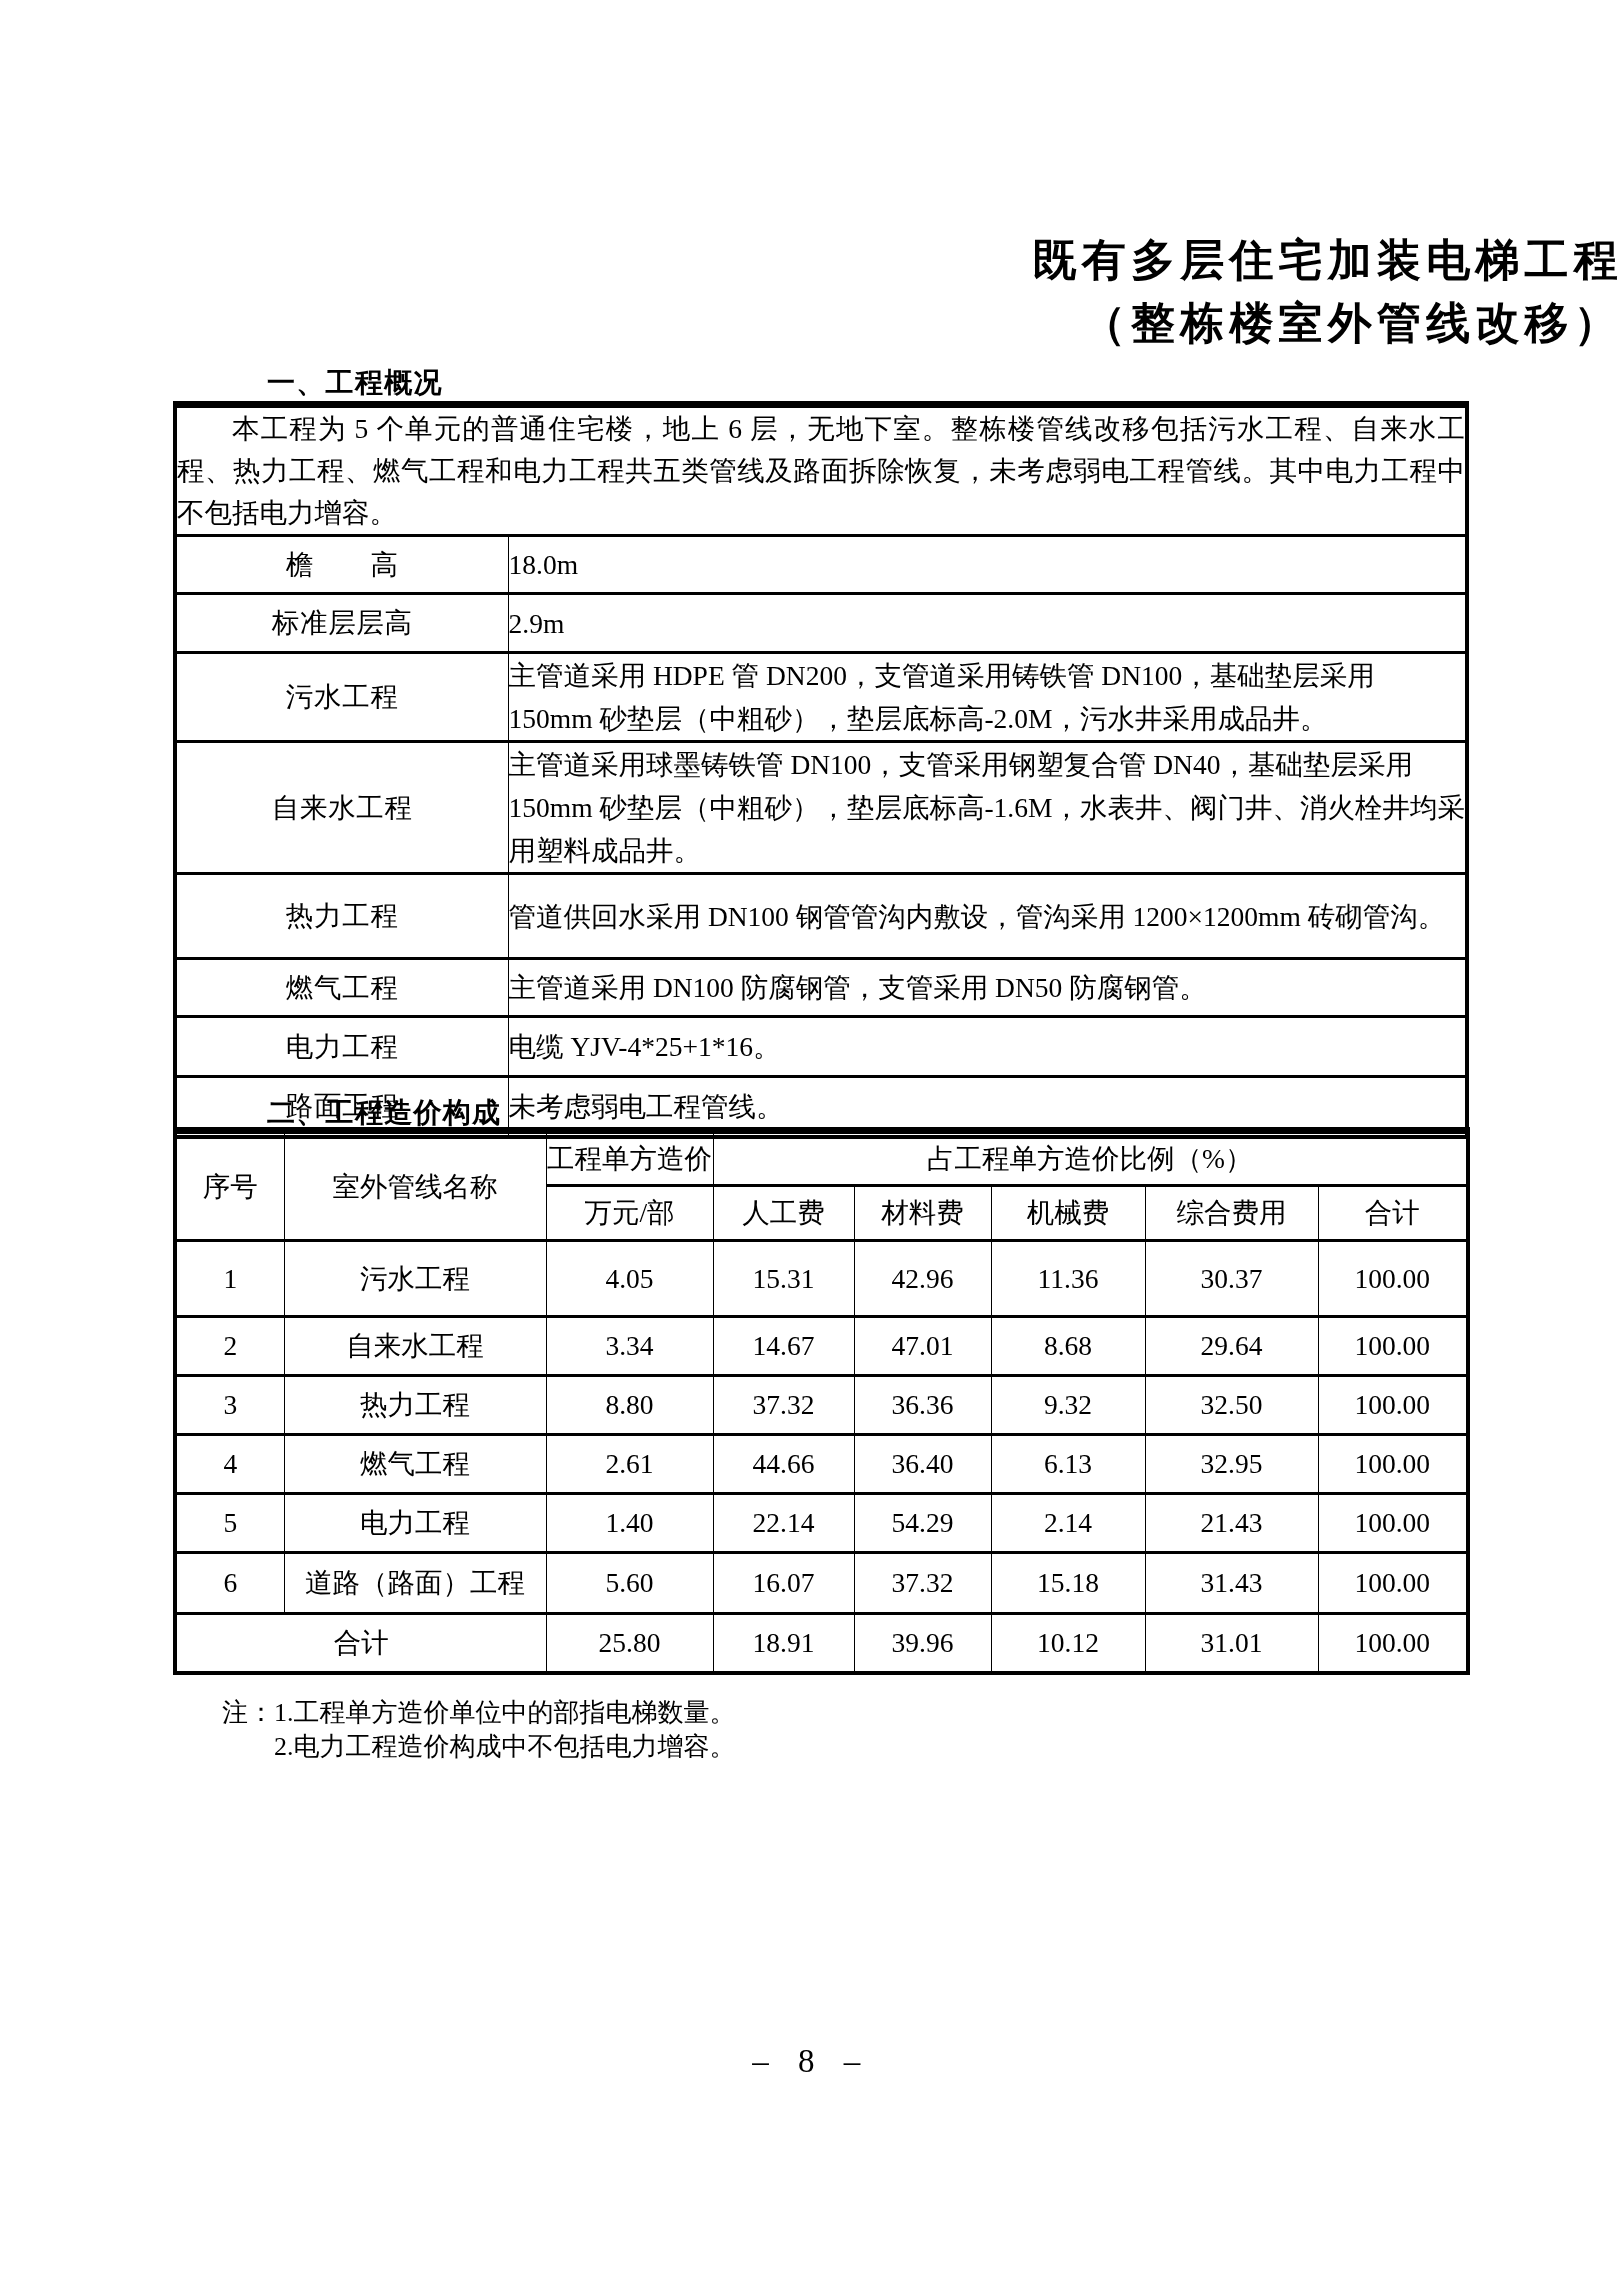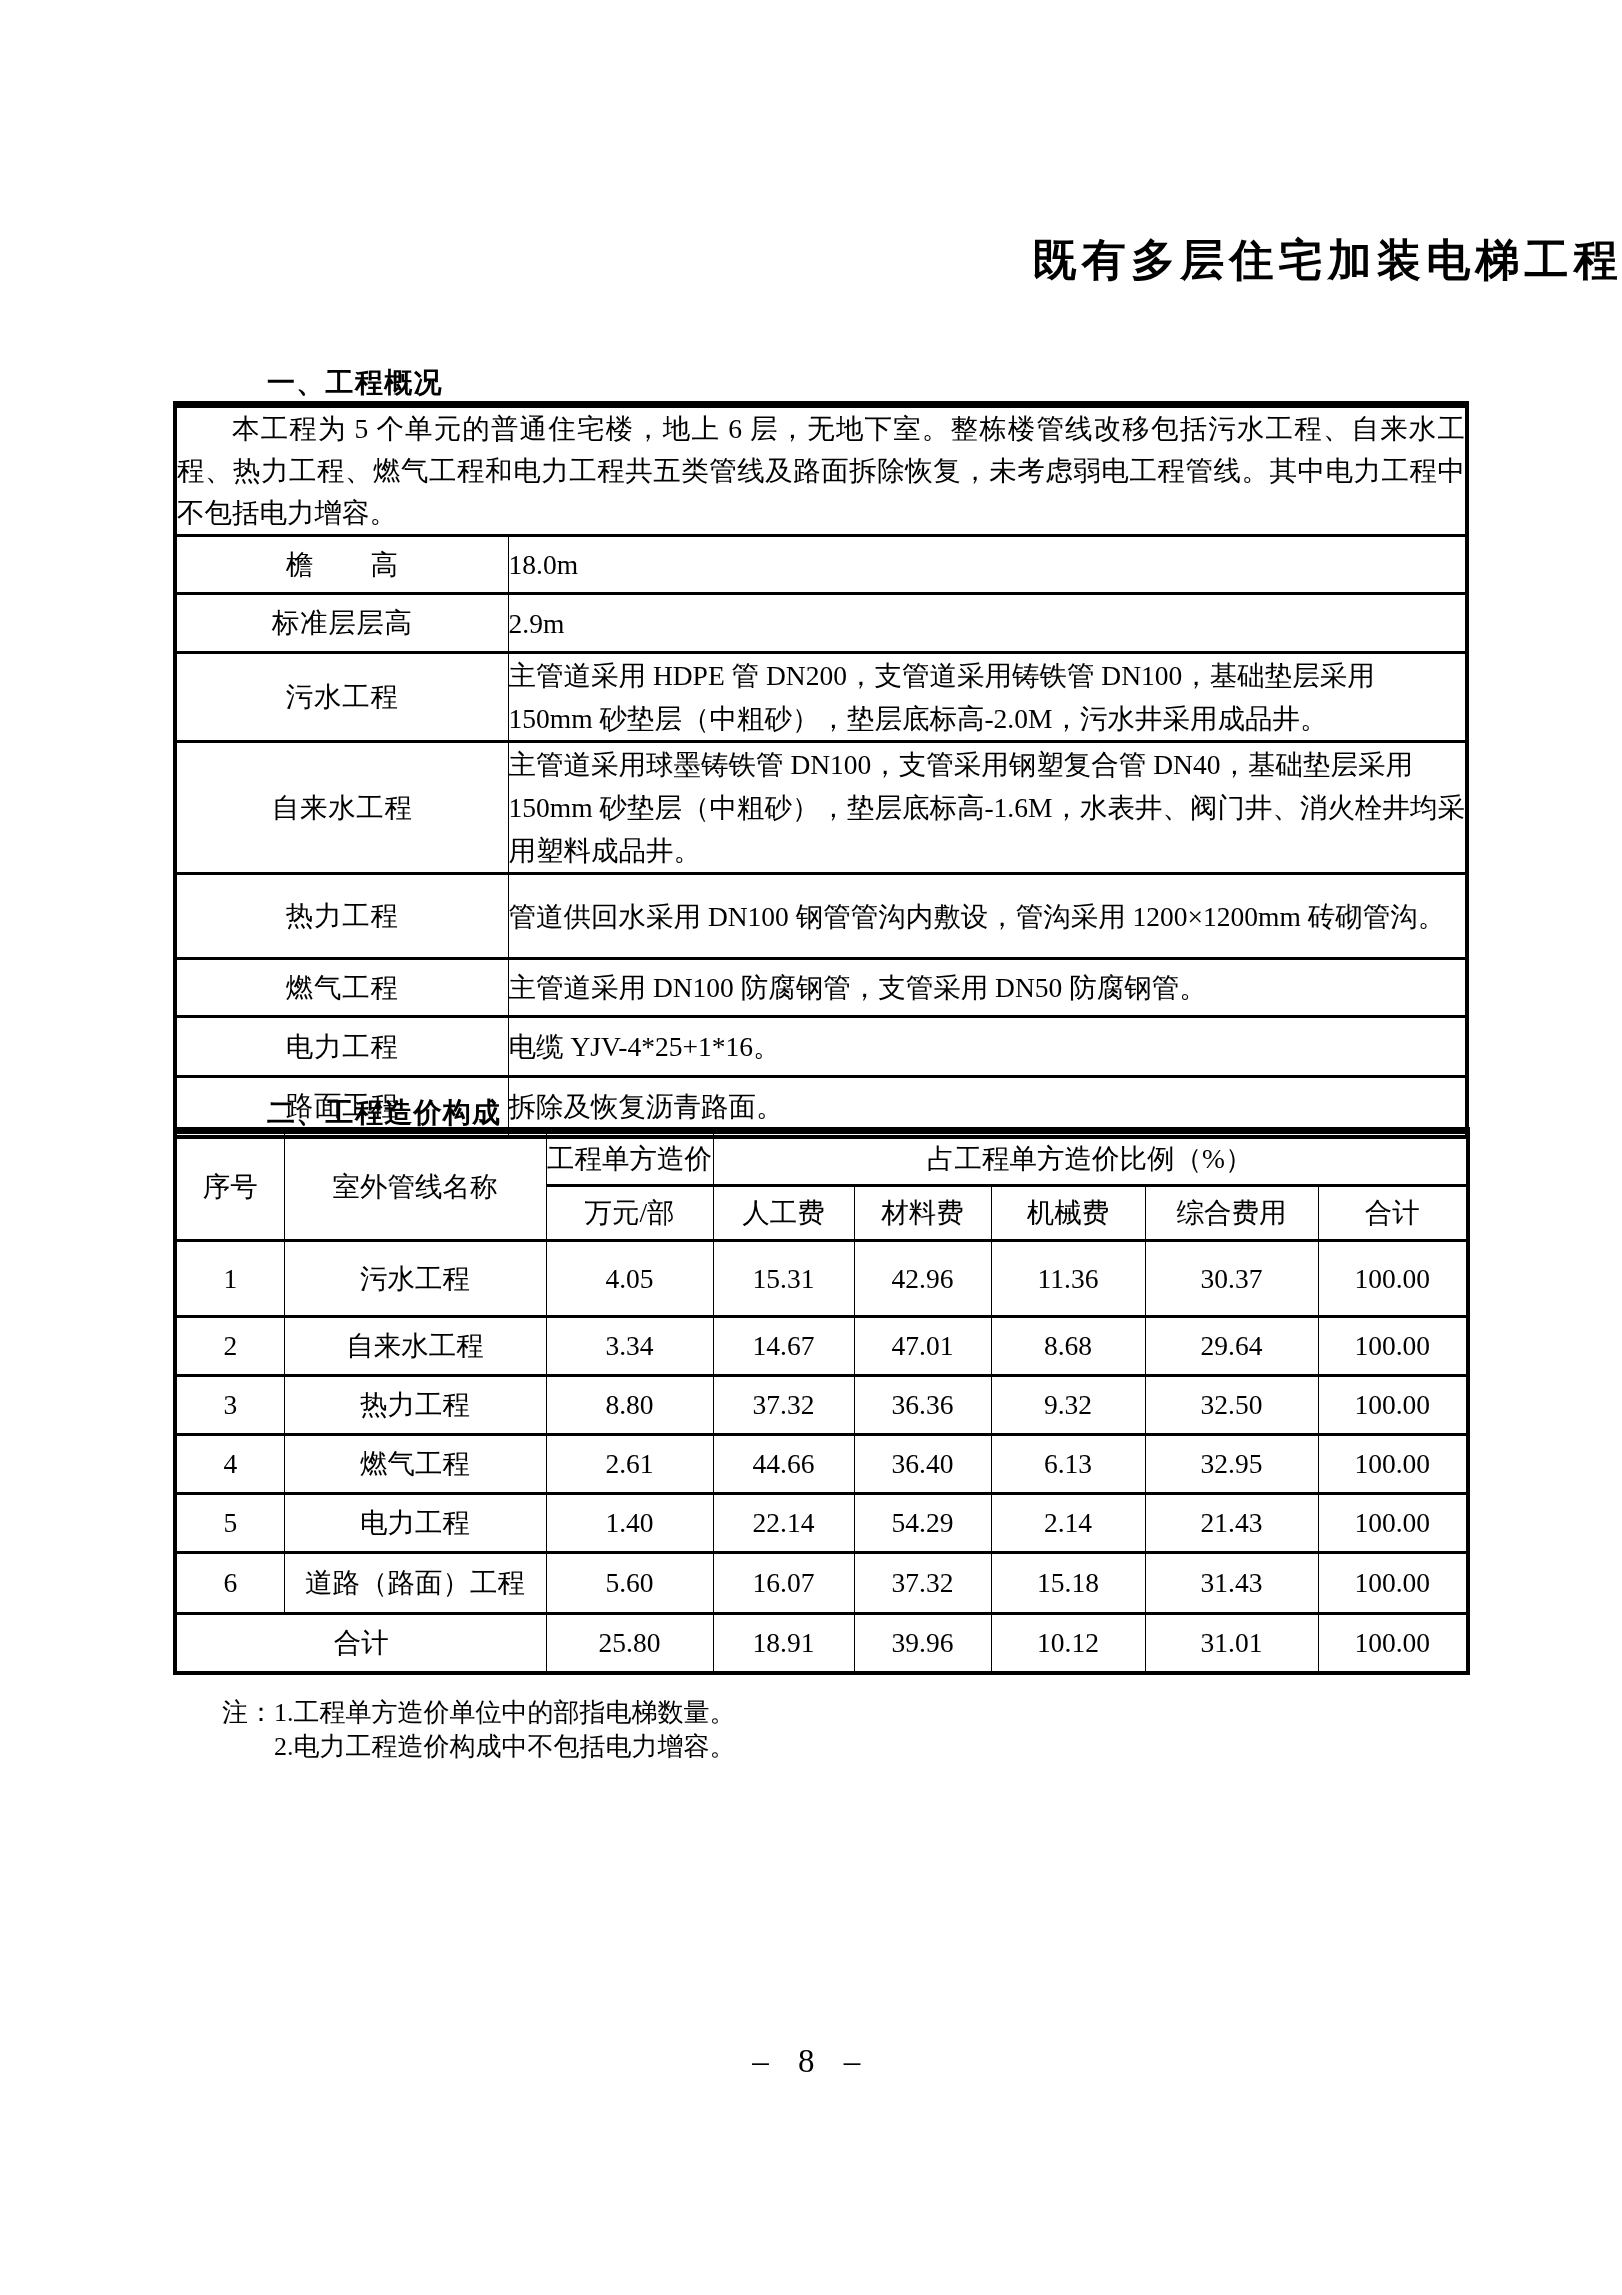--- a/index.html
+++ b/index.html
@@ -100,20 +100,21 @@
     letter-spacing: 10.5px;
     white-space: nowrap;
   }
 </style>
 </head>
 <body>
 
 <div class="page">
 
   <div class="doc-title line1">既有多层住宅加装电梯工程</div>
+  <div class="doc-title line2">（整栋楼室外管线改移）</div>
 
   <div class="section-heading s1">一、工程概况</div>
 
   <table class="doc-table overview">
     <colgroup>
         <col style="width:333px">
         <col style="width:959px">
       </colgroup>
     <tbody>
       <tr style="height:91px">
@@ -142,21 +143,21 @@
       <tr style="height:58px">
         <td class="label-cell">燃气工程</td>
         <td class="value-cell">主管道采用 DN100 防腐钢管，支管采用 DN50 防腐钢管。</td>
       </tr>
       <tr style="height:60px">
         <td class="label-cell">电力工程</td>
         <td class="value-cell nowrap">电缆 YJV-4*25+1*16。</td>
       </tr>
       <tr style="height:60px">
         <td class="label-cell">路面工程</td>
-        <td class="value-cell nowrap">拆除及恢复沥青路面。</td>
+        <td class="value-cell nowrap">未考虑弱电工程管线。</td>
       </tr>
     </tbody>
   </table>
 
   <div class="section-heading s2">二、工程造价构成</div>
 
   <table class="doc-table cost">
     <colgroup>
       <col style="width:109px">
         <col style="width:262px">

